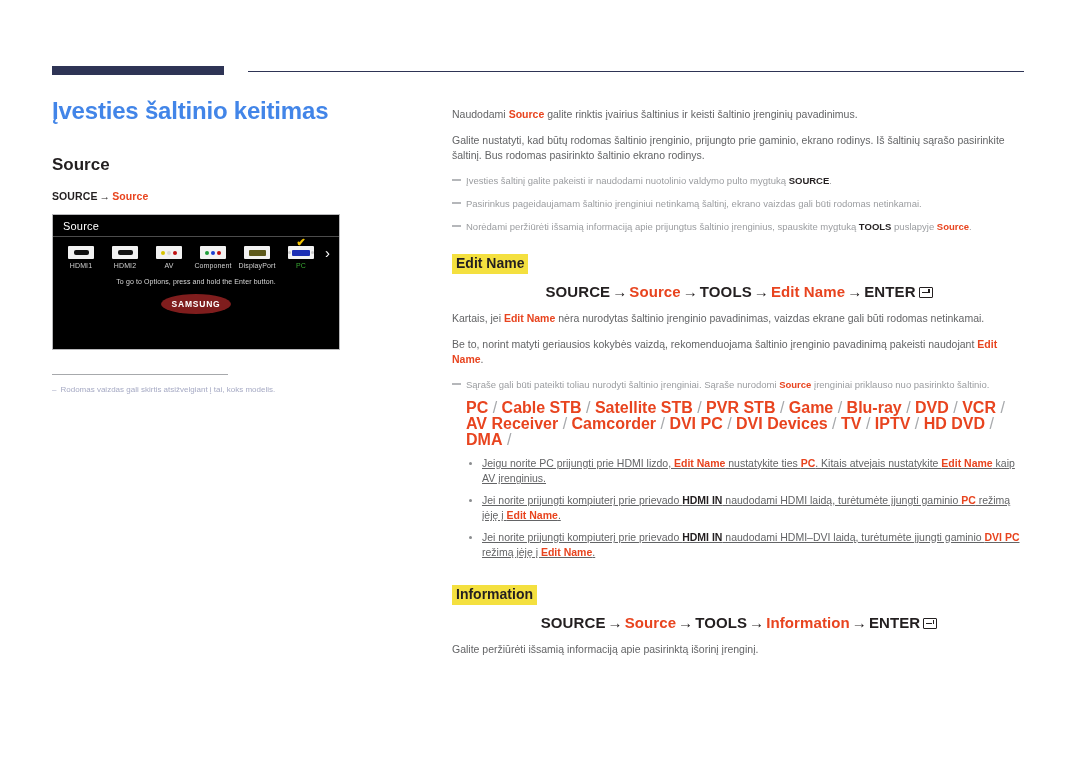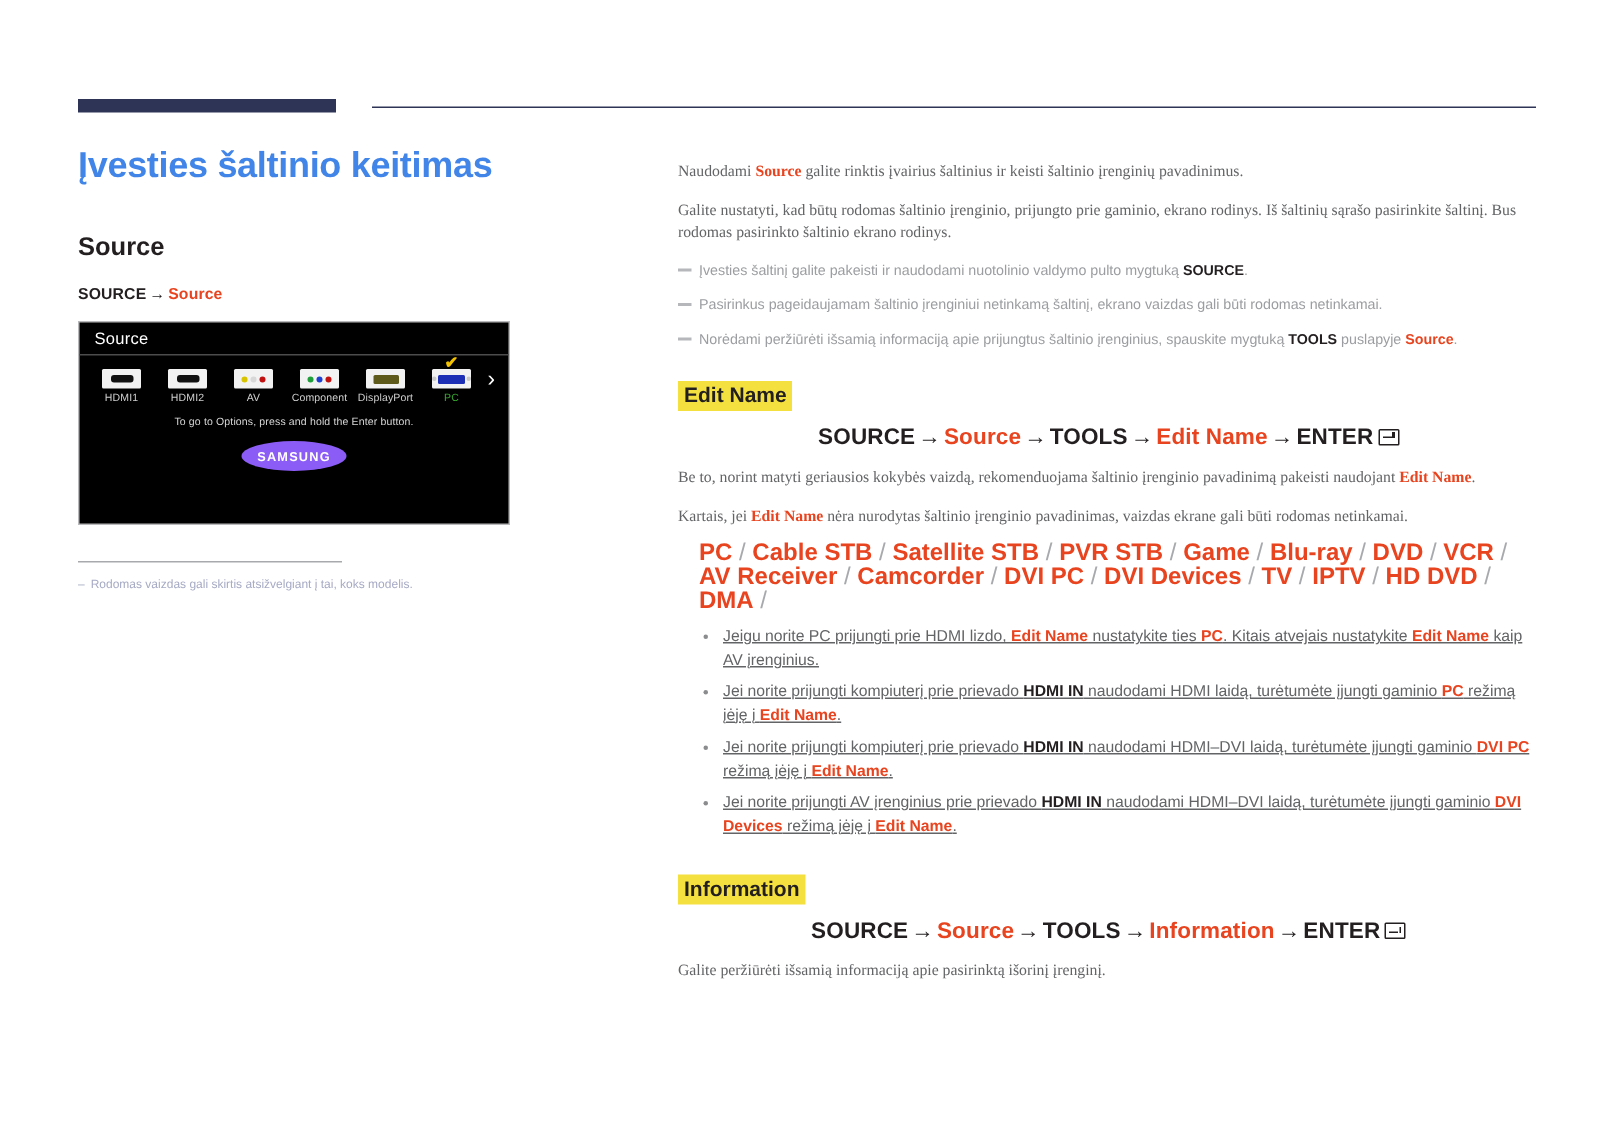--- a/index.html
+++ b/index.html
@@ -175,21 +175,21 @@
     text-align: center;
     color: #d7d7d7;
     font-size: 7px;
     margin-top: 9px;
     letter-spacing: 0.1px;
   }
   .samsung-logo {
     margin: 9px auto 0 auto;
     width: 70px;
     height: 20px;
-    background: #8b5cf6;
+    background: #7f1d1d;
     border-radius: 50%;
     display: flex;
     align-items: center;
     justify-content: center;
   }
   .samsung-logo span {
     color: #ffffff;
     font-size: 8.5px;
     font-weight: bold;
     letter-spacing: 0.8px;
@@ -209,21 +209,20 @@
     line-height: 12px;
   }
   .footnote .dash { padding-right: 4px; }
 
   
   .para {
     font-size: 10.5px;
     line-height: 15.5px;
     color: #636466;
     margin-bottom: 11px;
-    font-family: Liberation Serif, serif;
   }
   .para.tight { margin-bottom: 9px; }
   .red   { color: #e8441f; font-weight: bold; }
   .black { color: #231f20; font-weight: bold; }
 
   .note {
     position: relative;
     font-size: 9.5px;
     line-height: 15px;
     color: #9b9da0;
@@ -437,38 +436,40 @@
     <div class="sec-gap"></div>
 
     
     <div class="hl-head">Edit Name</div>
 
     <div class="menu-path">
       <span>SOURCE</span><span class="arrow">→</span><span class="red">Source</span><span class="arrow">→</span><span>TOOLS</span><span class="arrow">→</span><span class="red">Edit Name</span><span class="arrow">→</span><span>ENTER</span><span class="enter-icon"></span>
     </div>
 
     <p class="para tight">
+      <span>Kartais, jei </span><span class="red">Edit Name</span><span> nėra nurodytas šaltinio įrenginio pavadinimas, vaizdas ekrane gali būti rodomas netinkamai.</span>
+    </p>
+
+    <p class="para tight">
       <span>Be to, norint matyti geriausios kokybės vaizdą, rekomenduojama šaltinio įrenginio pavadinimą pakeisti naudojant </span><span class="red">Edit Name</span><span>.</span>
     </p>
 
-    <p class="para tight">
-      <span>Kartais, jei </span><span class="red">Edit Name</span><span> nėra nurodytas šaltinio įrenginio pavadinimas, vaizdas ekrane gali būti rodomas netinkamai.</span>
-    </p>
-
+    <div class="note">
+      <span>Sąraše gali būti pateikti toliau nurodyti šaltinio įrenginiai. Sąraše nurodomi </span><span class="red">Source</span><span> įrenginiai priklauso nuo pasirinkto šaltinio.</span>
+    </div>
 
     <div class="devlist" id="device-list"><span class="red">PC</span><span class="sep"> / </span><span class="red">Cable STB</span><span class="sep"> / </span><span class="red">Satellite STB</span><span class="sep"> / </span><span class="red">PVR STB</span><span class="sep"> / </span><span class="red">Game</span><span class="sep"> / </span><span class="red">Blu-ray</span><span class="sep"> / </span><span class="red">DVD</span><span class="sep"> / </span><span class="red">VCR</span><span class="sep"> / </span><span class="red">AV Receiver</span><span class="sep"> / </span><span class="red">Camcorder</span><span class="sep"> / </span><span class="red">DVI PC</span><span class="sep"> / </span><span class="red">DVI Devices</span><span class="sep"> / </span><span class="red">TV</span><span class="sep"> / </span><span class="red">IPTV</span><span class="sep"> / </span><span class="red">HD DVD</span><span class="sep"> / </span><span class="red">DMA</span><span class="sep"> / </span></div>
 
     <div style="height:8px"></div>
 
 
     <ul class="bullets" id="bullet-list">
         <li><span>Jeigu norite PC prijungti prie HDMI lizdo, </span><span class="red">Edit Name</span><span> nustatykite ties </span><span class="red">PC</span><span>. Kitais atvejais nustatykite </span><span class="red">Edit Name</span><span> kaip AV įrenginius.</span></li>
         <li><span>Jei norite prijungti kompiuterį prie prievado </span><span class="black">HDMI IN</span><span> naudodami HDMI laidą, turėtumėte įjungti gaminio </span><span class="red">PC</span><span> režimą įėję į </span><span class="red">Edit Name</span><span>.</span></li>
         <li><span>Jei norite prijungti kompiuterį prie prievado </span><span class="black">HDMI IN</span><span>  naudodami HDMI–DVI laidą, turėtumėte įjungti gaminio </span><span class="red">DVI PC</span><span> režimą įėję į </span><span class="red">Edit Name</span><span>.</span></li>
-        <li><span>Jei norite prijungti AV įrenginius prie prievado </span><span class="black">HDMI IN</span><span> naudodami HDMI–DVI laidą, turėtumėte įjungti gaminio </span><span class="red">DVI Devices</span><span> režimą įėję į </span><span class="red">Edit Name</span><span>.</span></li>
       </ul>
 
     <div class="sec-gap-lg"></div>
 
     
     <div class="hl-head">Information</div>
 
     <div class="menu-path">
       <span>SOURCE</span><span class="arrow">→</span><span class="red">Source</span><span class="arrow">→</span><span>TOOLS</span><span class="arrow">→</span><span class="red">Information</span><span class="arrow">→</span><span>ENTER</span><span class="enter-icon"></span>
     </div>

